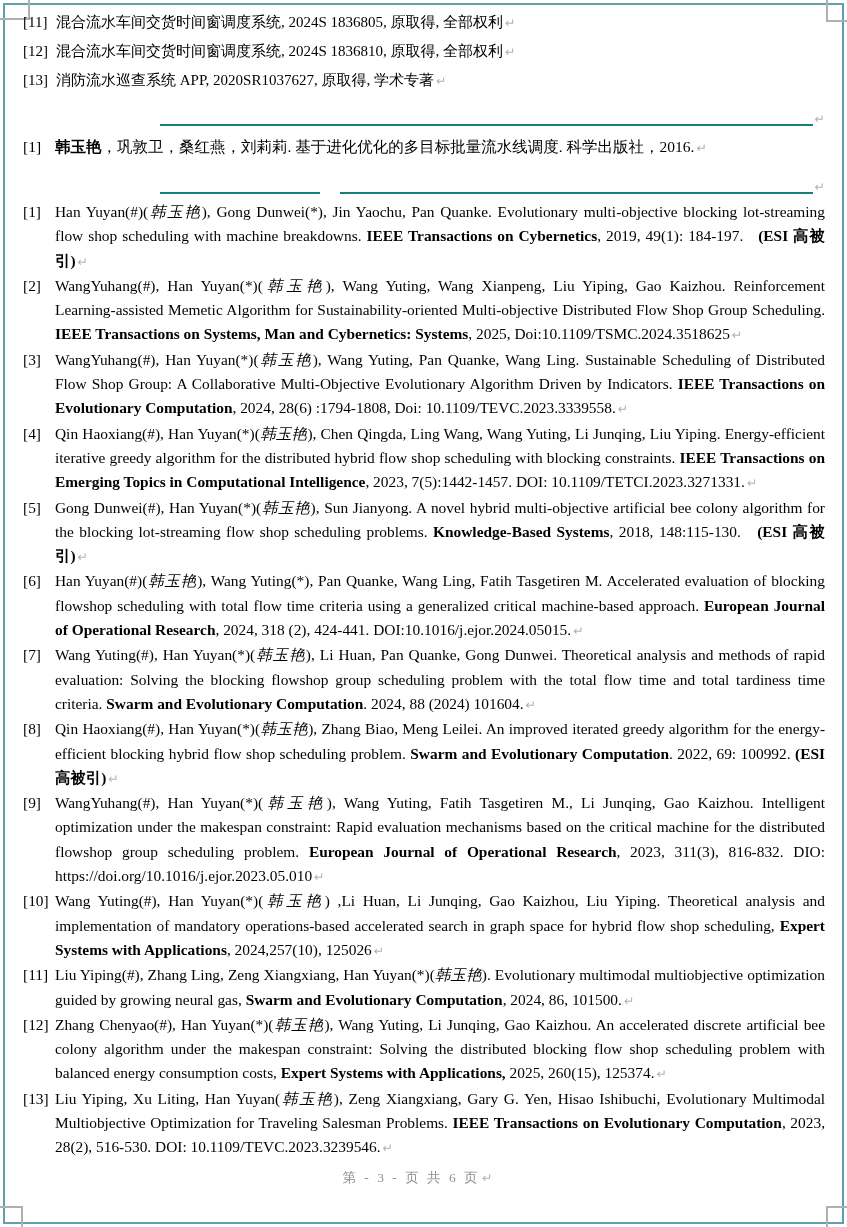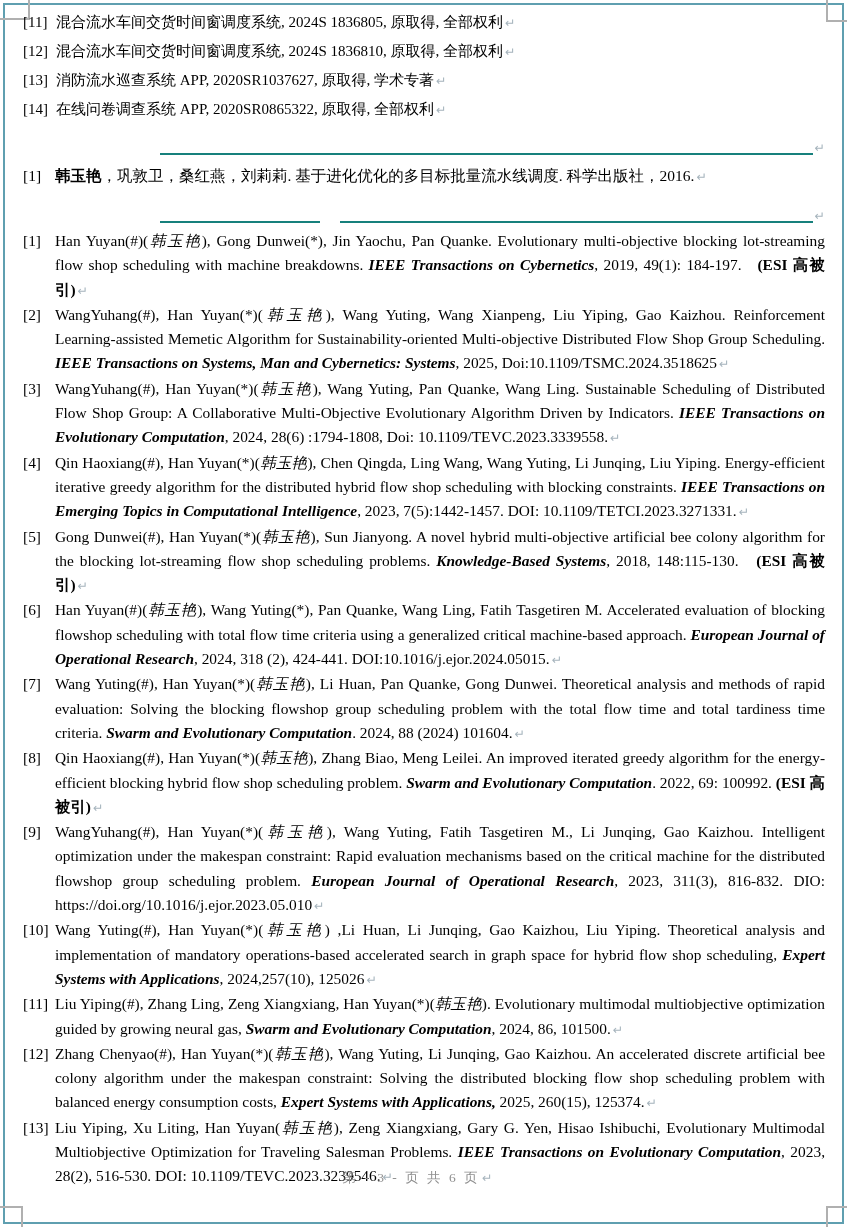--- a/index.html
+++ b/index.html
@@ -19,21 +19,21 @@
 
   
   .c-item{position:relative;padding-left:33px;font-size:15px;line-height:29px;}
   .m-item{position:relative;padding-left:32px;font-size:15.5px;line-height:30px;}
   .p-item{position:relative;padding-left:32px;font-size:15.4px;line-height:24.3px;text-align:justify;}
   .c-item .num,.m-item .num,.p-item .num{position:absolute;left:0;top:0;}
 
   .sg-n{}
   .sg-b{font-weight:bold;}
   .sg-i{font-style:italic;}
-  .sg-bi{font-weight:bold;font-style:italic;}
+  .sg-bi{font-weight:bold;}
   .sg-u{text-decoration-color:#3c62ac;text-underline-offset:3px;}
 
   .eol{color:#a6b4bd;font-size:12.5px;padding-left:2px;font-family:"DejaVu Sans",sans-serif;}
 
   
   .section-header{display:flex;align-items:stretch;height:25px;margin:6px 0 6px 0;}
   .hbox{background:#17807c;color:#fff;font-weight:bold;font-size:16.5px;display:flex;align-items:center;padding:0 12px 0 6px;white-space:nowrap;margin-top:48px;}
   .lead-underline{display:inline-block;width:26px;height:13px;border-bottom:2px solid #fff;margin-right:7px;}
   .rule{align-self:flex-end;height:0;border-bottom:2.5px solid #17807c;}
   .rule.grow{flex:1;}
@@ -55,21 +55,20 @@
 <div class="crop tr"></div>
 <div class="crop bl"></div>
 <div class="crop br"></div>
 
 <div class="content">
 
   <div id="copyright-list">
       <div class="c-item"><span class="num">[11]</span><span class="sg-n">混合流水车间交货时间窗调度系统, 2024S 1836805, 原取得, 全部权利</span><span class="eol">↵</span></div>
       <div class="c-item"><span class="num">[12]</span><span class="sg-n">混合流水车间交货时间窗调度系统, 2024S 1836810, 原取得, 全部权利</span><span class="eol">↵</span></div>
       <div class="c-item"><span class="num">[13]</span><span class="sg-n">消防流水巡查系统 APP, 2020SR1037627, 原取得, 学术专著</span><span class="eol">↵</span></div>
-      <div class="c-item"><span class="num">[14]</span><span class="sg-n">在线问卷调查系统 APP, 2020SR0865322, 原取得, 全部权利</span><span class="eol">↵</span></div>
     </div>
 
   <div class="section-header">
     <span class="hbox">
       <span class="lead-underline"></span>
       <span>• 学术专著 •</span>
     </span>
     <span class="rule grow"></span>
     <span class="eol">↵</span>
   </div>

